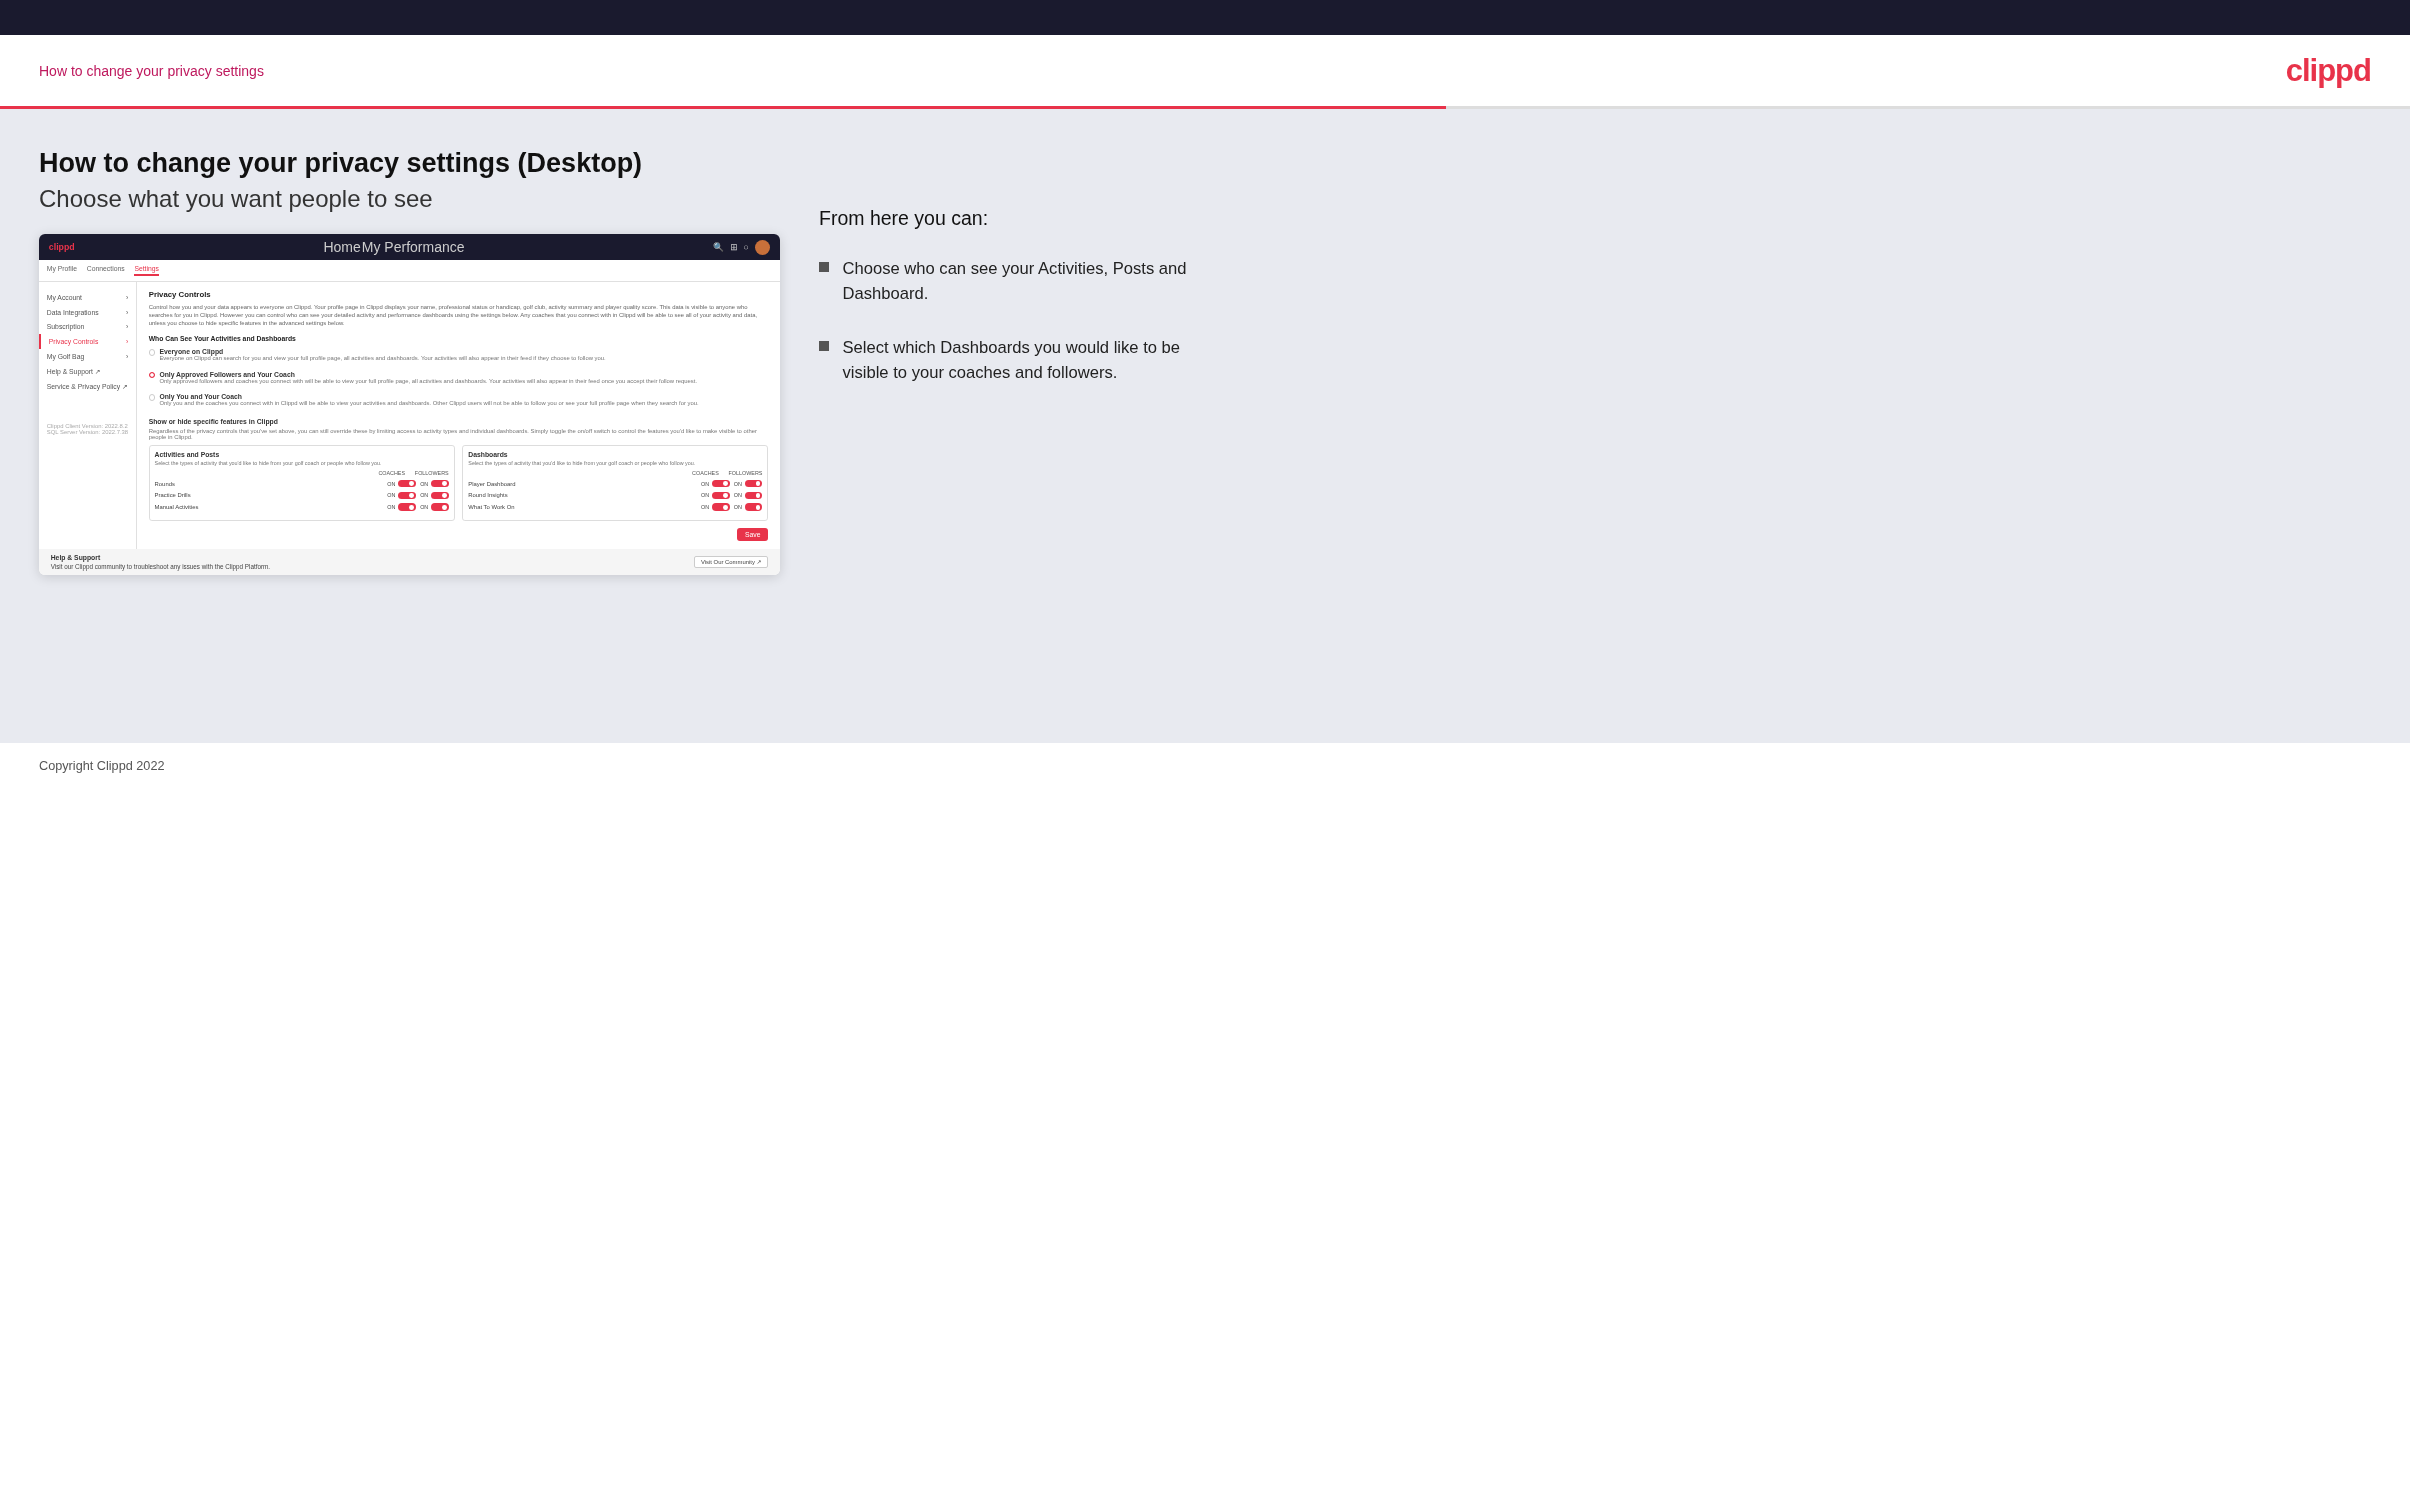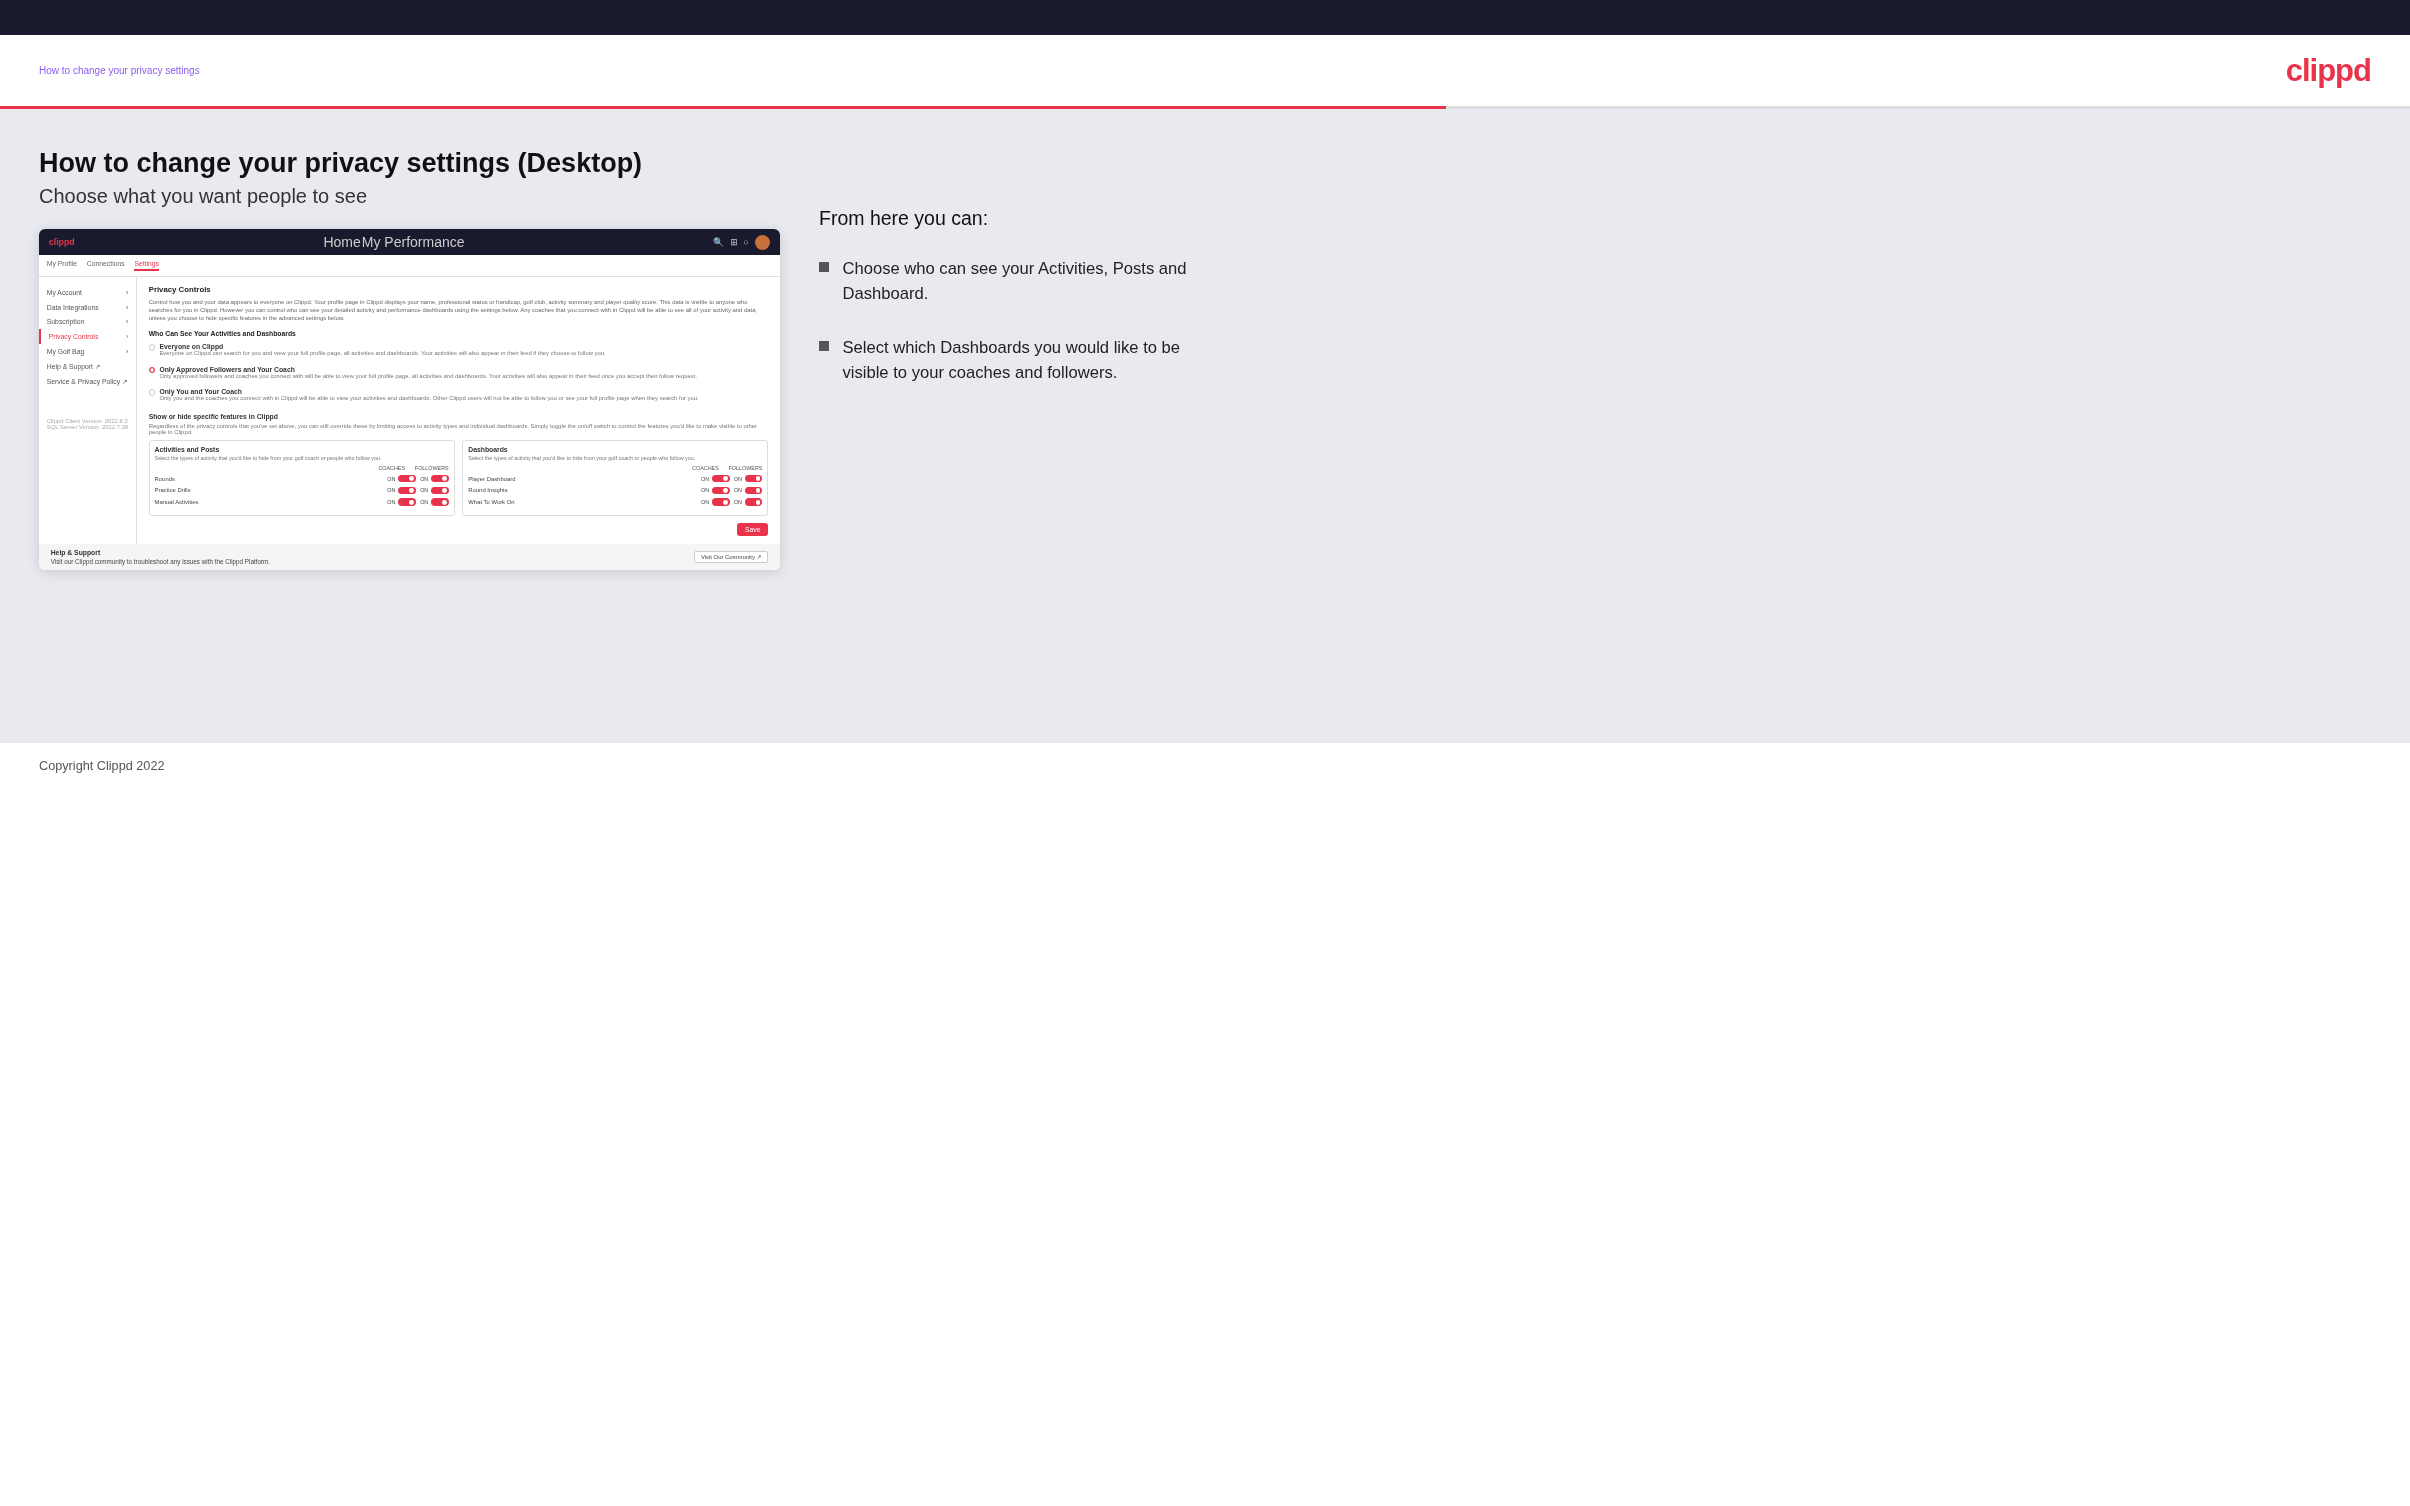--- a/index.html
+++ b/index.html
@@ -13,22 +13,22 @@
 
     .header {
       display: flex;
       align-items: center;
       justify-content: space-between;
       padding: 17.6px 39px;
       background: #fff;
     }
 
     .header-title {
-      font-size: 10px;
-      color: #8b5cf6;
+      font-size: 14px;
+      color: #be185d;
     }
 
     .logo {
       font-size: 31px;
       font-weight: bold;
       color: #e8334a;
       letter-spacing: -1px;
     }
 
     .divider {
@@ -55,21 +55,21 @@
     }
 
     .page-heading {
       font-size: 27px;
       font-weight: bold;
       color: #111;
       margin-bottom: 5.9px;
     }
 
     .page-subheading {
-      font-size: 20px;
+      font-size: 24px;
       color: #333;
       margin-bottom: 21.5px;
     }
 
     .screenshot-container {
       background: #fff;
       border-radius: 5.9px;
       overflow: hidden;
       box-shadow: 0 2px 11.7px rgba(0,0,0,0.15);
     }

